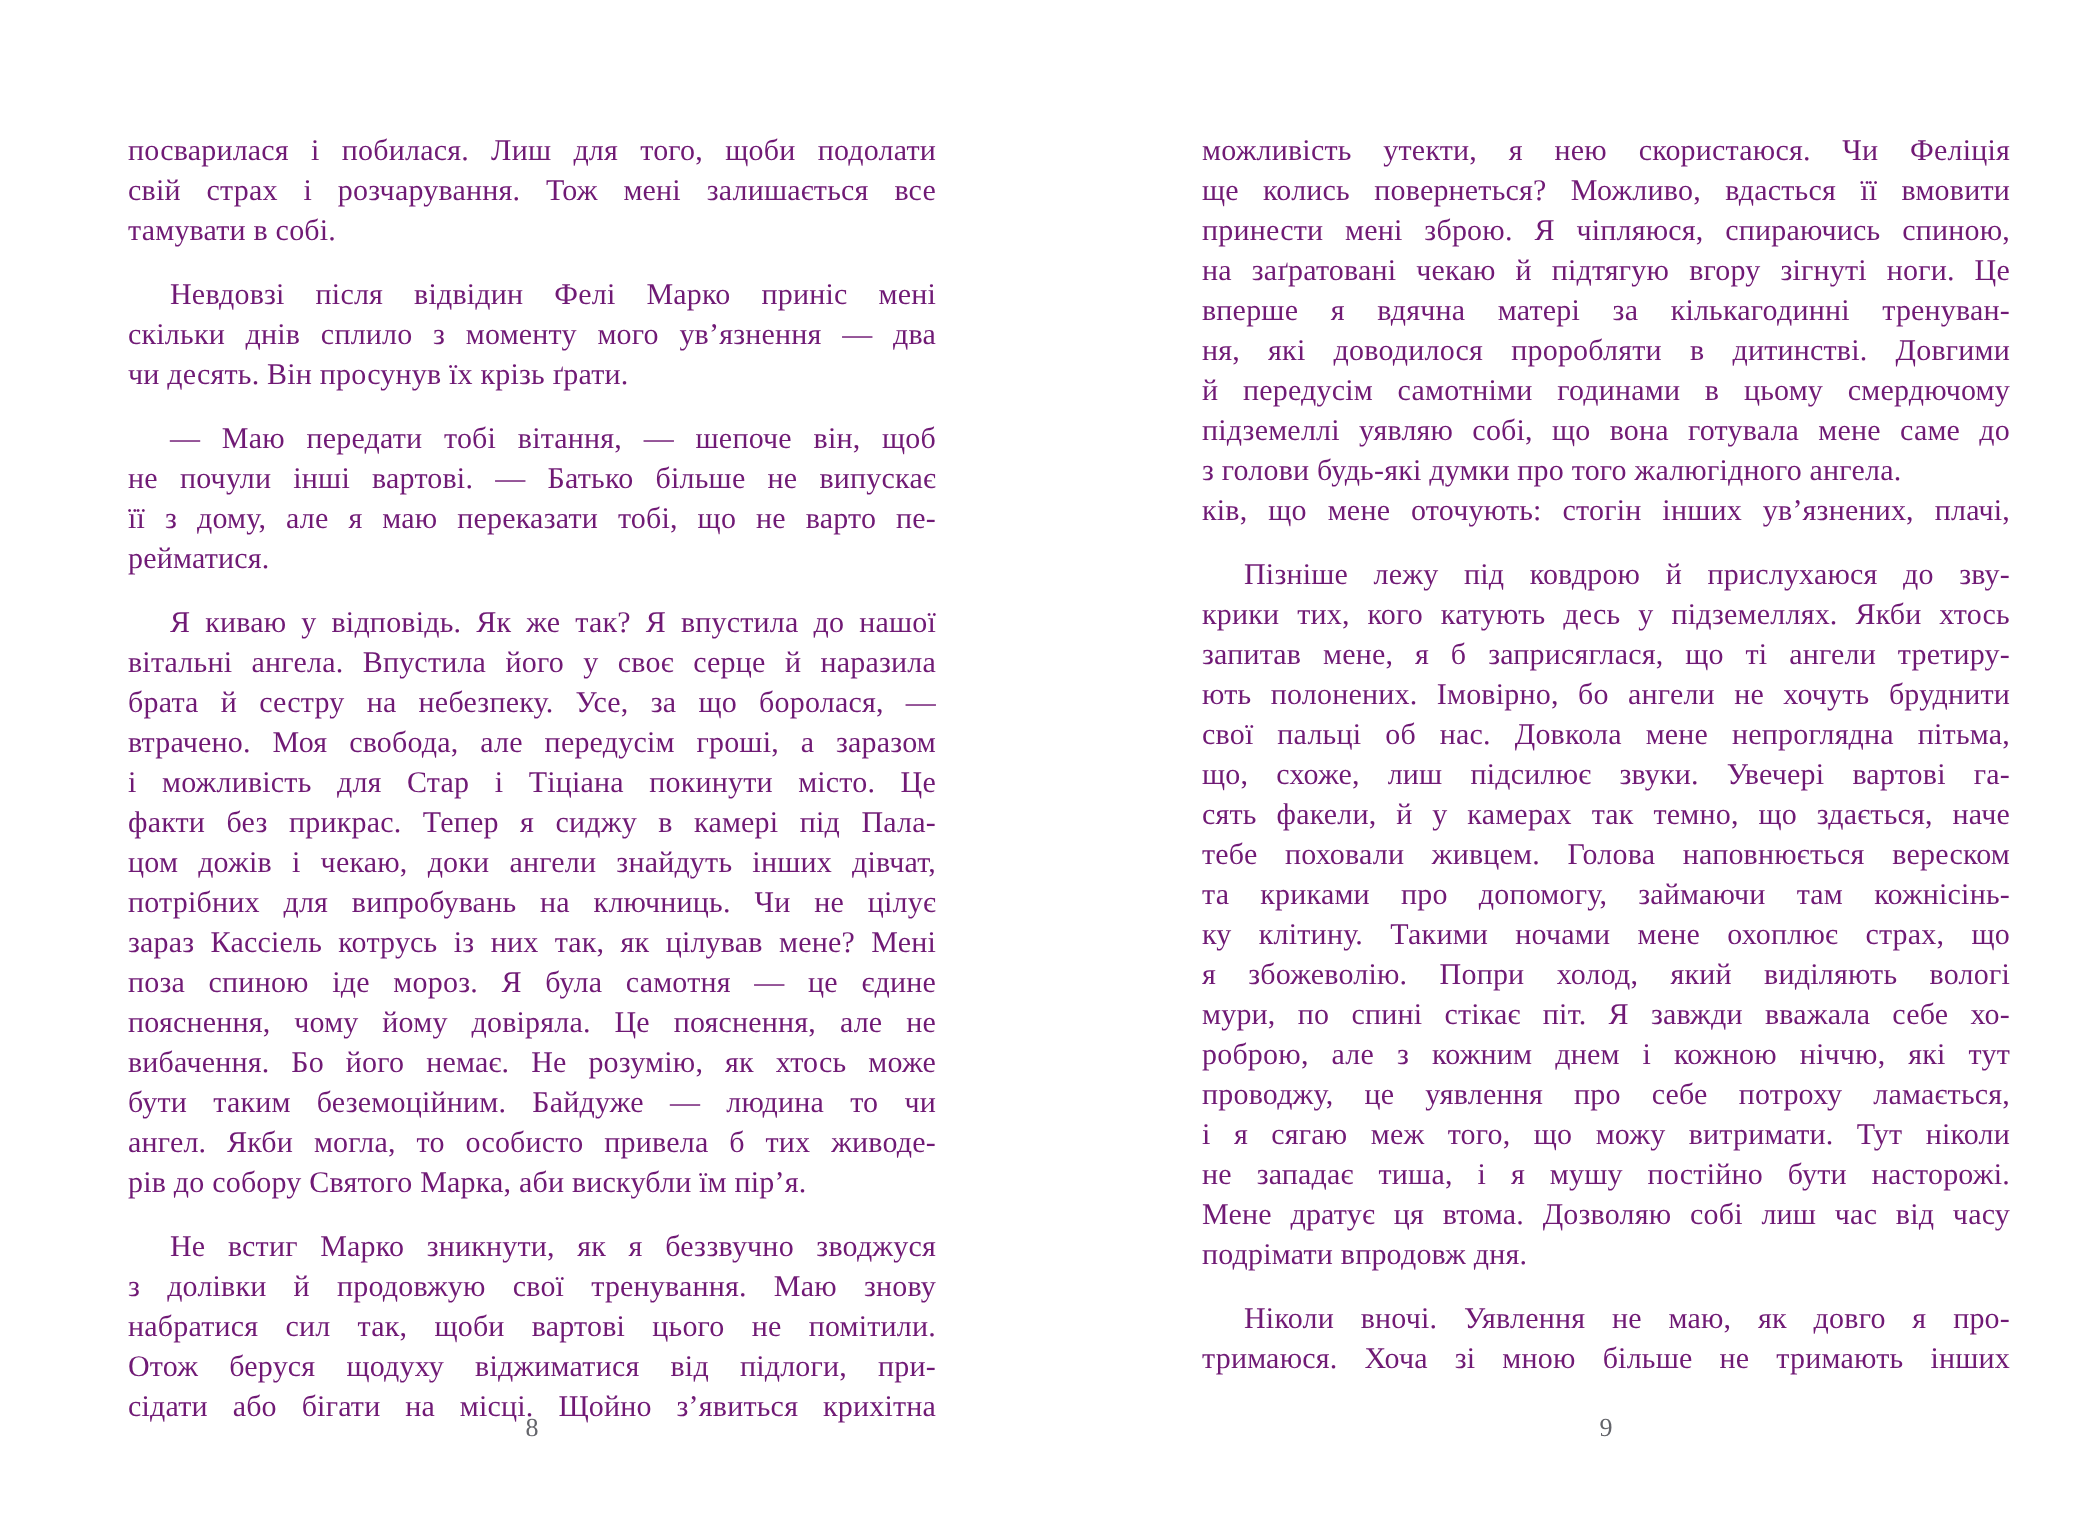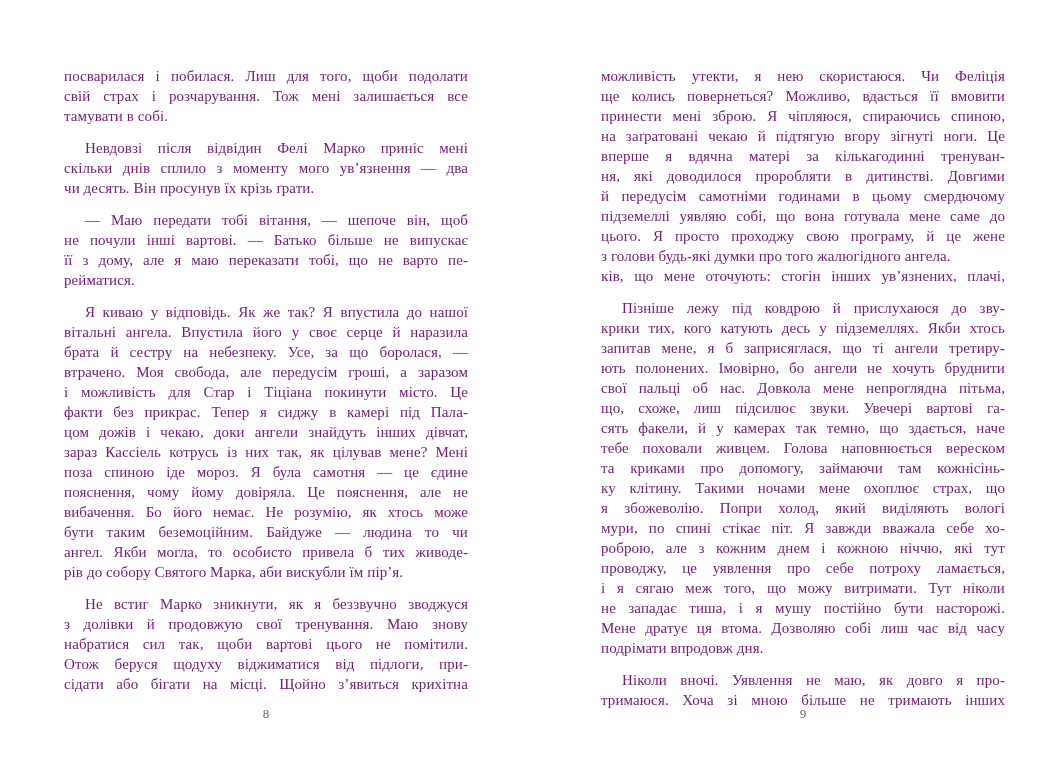--- a/index.html
+++ b/index.html
@@ -82,20 +82,21 @@
           <div class="line final">рейматися.</div>
         </div>
         <div class="para">
           <div class="line indent">Я киваю у відповідь. Як же так? Я впустила до нашої</div>
           <div class="line">вітальні ангела. Впустила його у своє серце й наразила</div>
           <div class="line">брата й сестру на небезпеку. Усе, за що боролася, —</div>
           <div class="line">втрачено. Моя свобода, але передусім гроші, а заразом</div>
           <div class="line">і можливість для Стар і Тіціана покинути місто. Це</div>
           <div class="line">факти без прикрас. Тепер я сиджу в камері під Пала-</div>
           <div class="line">цом дожів і чекаю, доки ангели знайдуть інших дівчат,</div>
+          <div class="line">потрібних для випробувань на ключниць. Чи не цілує</div>
           <div class="line">зараз Кассіель котрусь із них так, як цілував мене? Мені</div>
           <div class="line">поза спиною іде мороз. Я була самотня — це єдине</div>
           <div class="line">пояснення, чому йому довіряла. Це пояснення, але не</div>
           <div class="line">вибачення. Бо його немає. Не розумію, як хтось може</div>
           <div class="line">бути таким беземоційним. Байдуже — людина то чи</div>
           <div class="line">ангел. Якби могла, то особисто привела б тих живоде-</div>
           <div class="line final">рів до собору Святого Марка, аби вискубли їм пір’я.</div>
         </div>
         <div class="para">
           <div class="line indent">Не встиг Марко зникнути, як я беззвучно зводжуся</div>
@@ -112,21 +113,20 @@
     <div class="text-block">
         <div class="para">
           <div class="line">можливість утекти, я нею скористаюся. Чи Феліція</div>
           <div class="line">ще колись повернеться? Можливо, вдасться її вмовити</div>
           <div class="line">принести мені зброю. Я чіпляюся, спираючись спиною,</div>
           <div class="line">на заґратовані чекаю й підтягую вгору зігнуті ноги. Це</div>
           <div class="line">вперше я вдячна матері за кількагодинні тренуван-</div>
           <div class="line">ня, які доводилося проробляти в дитинстві. Довгими</div>
           <div class="line">й передусім самотніми годинами в цьому смердючому</div>
           <div class="line">підземеллі уявляю собі, що вона готувала мене саме до</div>
-          <div class="line">цього. Я просто проходжу свою програму, й це жене</div>
           <div class="line final">з голови будь-які думки про того жалюгідного ангела.</div>
         </div>
         <div class="para">
           <div class="line">ків, що мене оточують: стогін інших ув’язнених, плачі,</div>
           <div class="line indent">Пізніше лежу під ковдрою й прислухаюся до зву-</div>
           <div class="line">крики тих, кого катують десь у підземеллях. Якби хтось</div>
           <div class="line">запитав мене, я б заприсяглася, що ті ангели третиру-</div>
           <div class="line">ють полонених. Імовірно, бо ангели не хочуть бруднити</div>
           <div class="line">свої пальці об нас. Довкола мене непроглядна пітьма,</div>
           <div class="line">що, схоже, лиш підсилює звуки. Увечері вартові га-</div>

